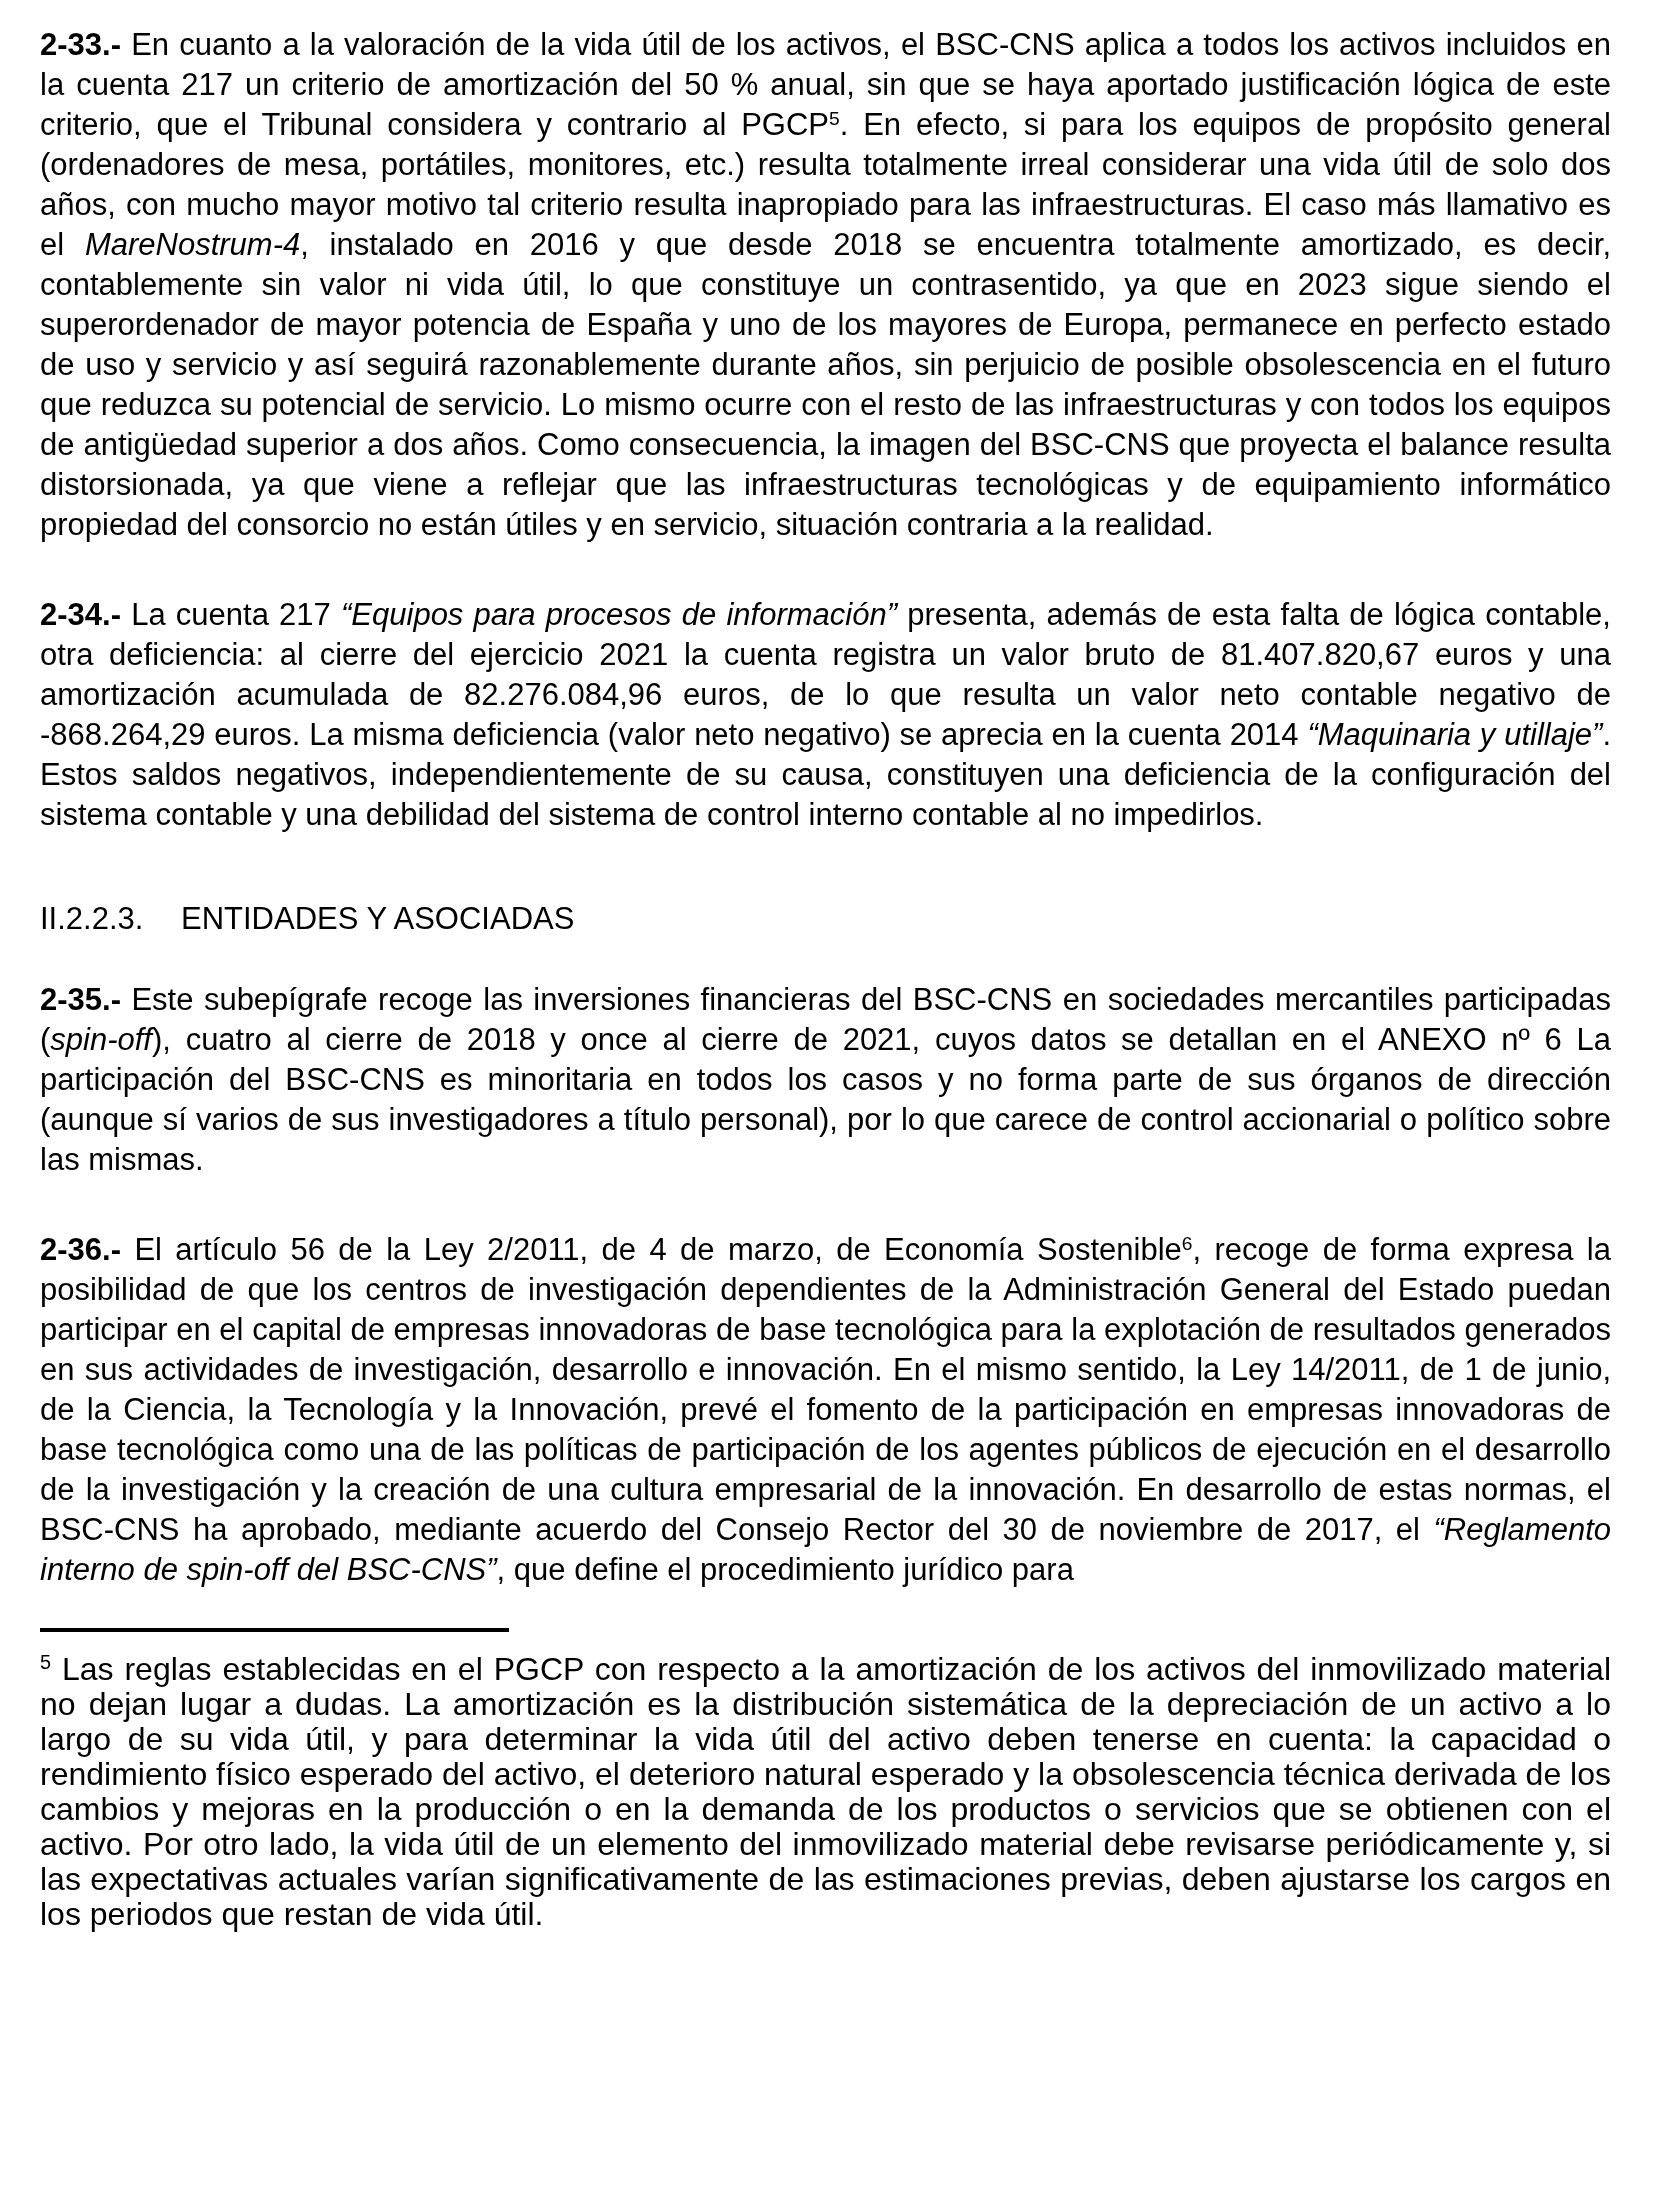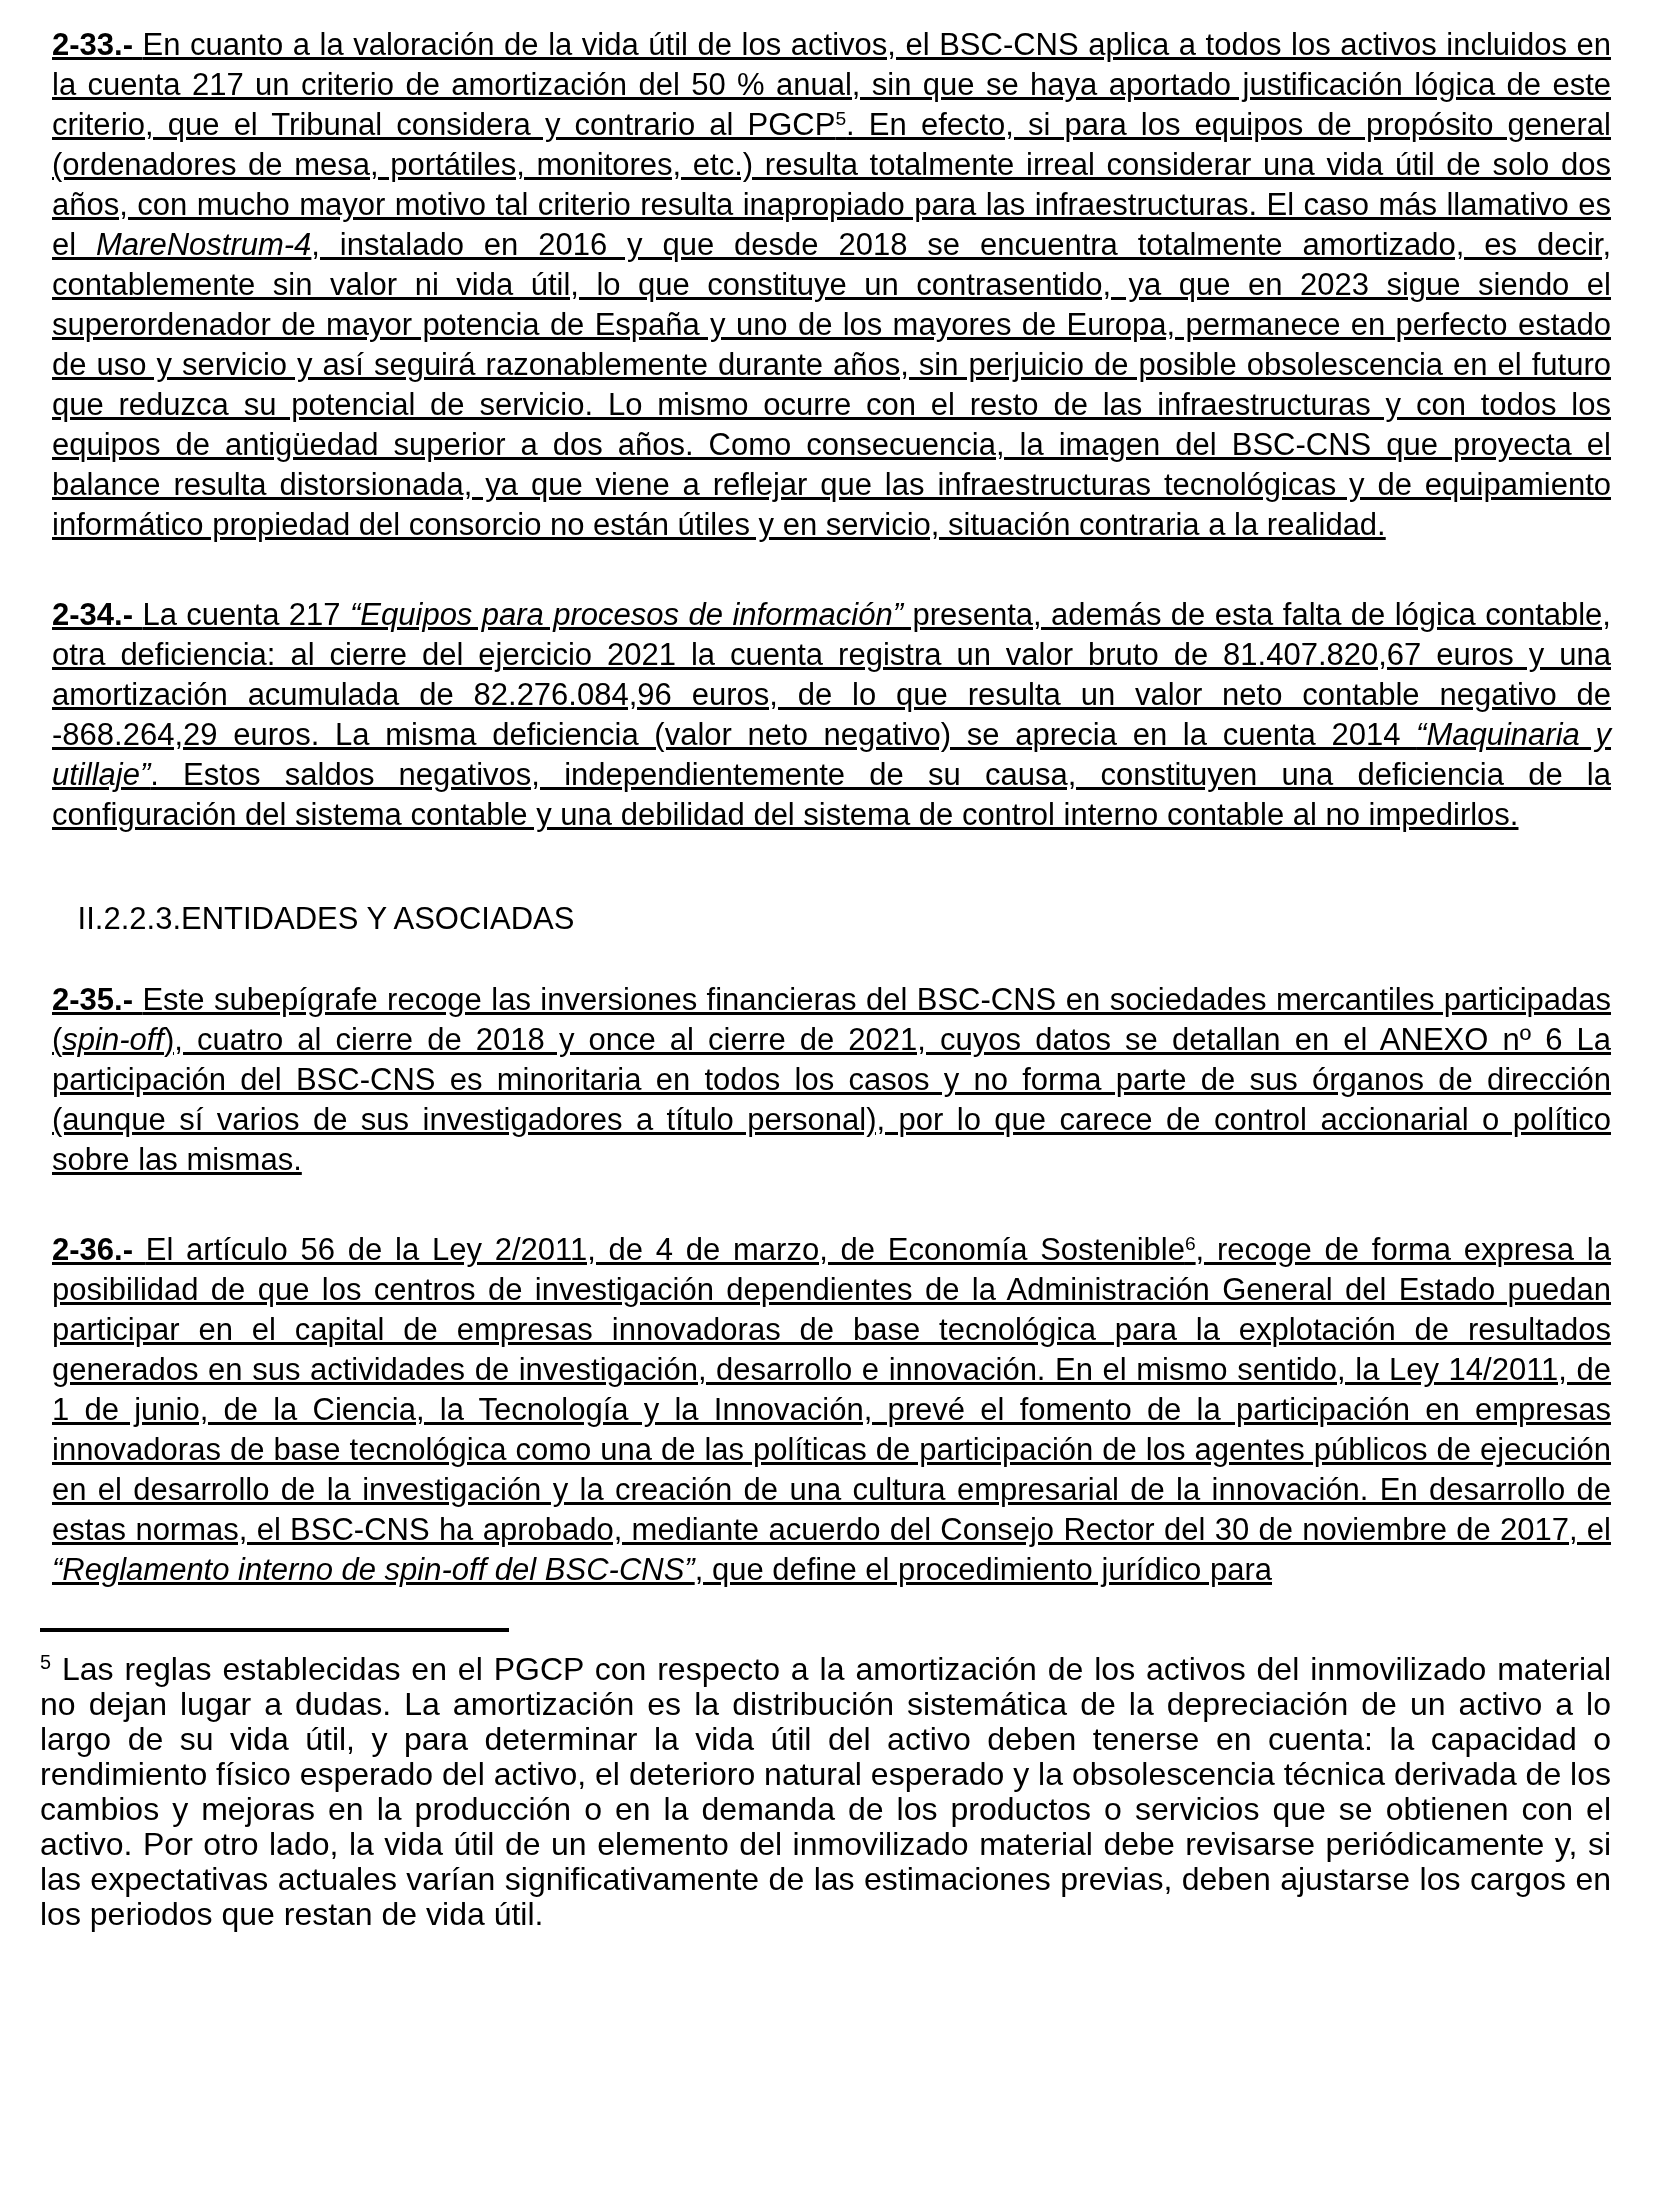--- a/index.html
+++ b/index.html
@@ -8,25 +8,25 @@
     height: 2205px;
     box-sizing: border-box;
     background: #ffffff;
     color: #000000;
     font-family: "Liberation Sans", "DejaVu Sans", sans-serif;
     font-size: 31px;
     line-height: 40px;
     padding: 25.4px 56px 0 40px;
     overflow: hidden;
   }
-  .body-par { margin: 0 0 50px 12px; text-align: justify; text-decoration: underline; }
+  .body-par { margin: 0 0 50px 0; text-align: justify; }
   .body-par.last { margin-bottom: 0; }
 
   .heading { display: flex; margin: 64px 0 41px 0; }
-  .heading-number { flex: 0 0 141px; width: 141px; text-align: right; }
+  .heading-number { flex: 0 0 141px; width: 141px; }
   .heading-body { flex: 1; }
   .heading-line1 { display: block; text-align: justify; text-align-last: justify; }
   .heading-line2 { display: block; }
 
   .run-bold { font-weight: 700; }
   .run-italic { font-style: italic; }
   .run-sup { font-size: 62%; position: relative; top: -0.55em; line-height: 0; }
 
   .footnote-separator {
     width: 469px;

